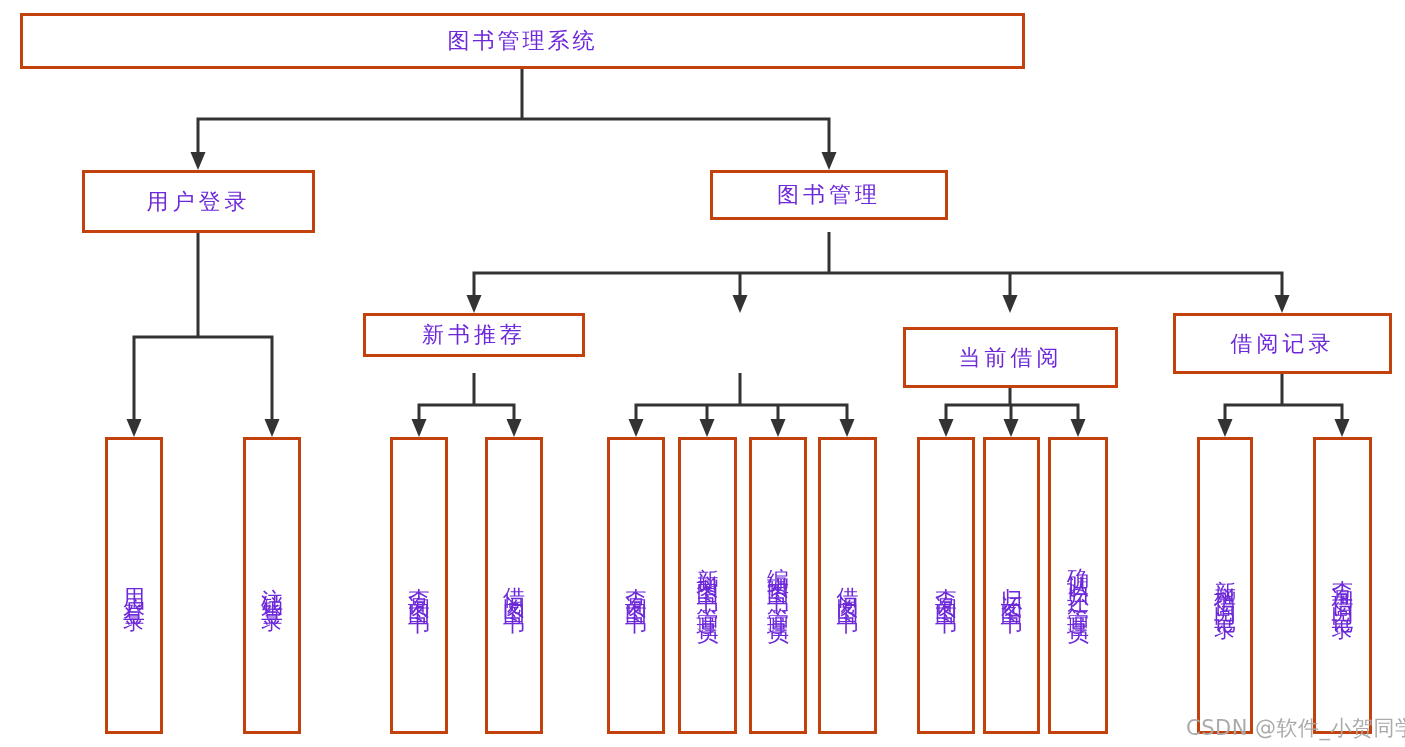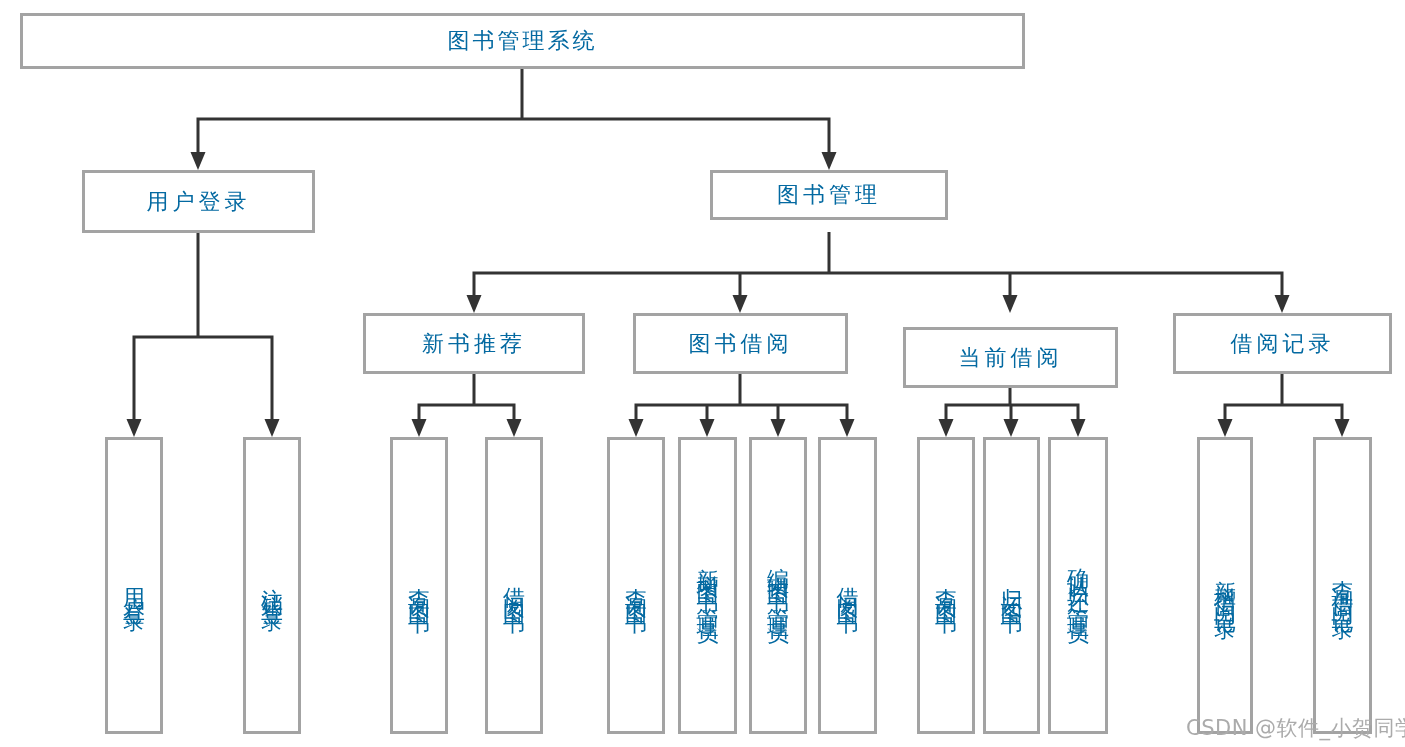--- a/index.html
+++ b/index.html
@@ -13,26 +13,26 @@
   }
   .connectors {
     position: absolute;
     left: 0; top: 0;
     width: 1405px; height: 747px;
     z-index: 0;
   }
   .node {
     position: absolute;
     box-sizing: border-box;
-    border: 3px solid #a3a3a3;
+    border: 3px solid #c2410c;
     background: #ffffff;
     display: flex;
     align-items: center;
     justify-content: center;
-    color: #0369a1;
+    color: #6d28d9;
     z-index: 1;
   }
   .node.h span {
     font-size: 22px;
     letter-spacing: 4px;
     white-space: nowrap;
   }
   .node.root span { letter-spacing: 3px; }
   .node.v span {
     writing-mode: vertical-rl;
@@ -120,25 +120,22 @@
     <span>图书管理系统</span>
   </div>
 
   <div class="node h" style="left:82px;top:170px;width:233px;height:63px">
     <span>用户登录</span>
   </div>
   <div class="node h" style="left:710px;top:170px;width:238px;height:50px">
     <span>图书管理</span>
   </div>
 
-  <div class="node h" style="left:363px;top:313px;width:222px;height:61px">
+  <div class="node h" style="left:363px;top:313px;width:222px;height:44px">
     <span>新书推荐</span>
-  </div>
-  <div class="node h" style="left:633px;top:313px;width:215px;height:61px">
-    <span>图书借阅</span>
   </div>
   <div class="node h" style="left:903px;top:327px;width:215px;height:61px">
     <span>当前借阅</span>
   </div>
   <div class="node h" style="left:1173px;top:313px;width:219px;height:61px">
     <span>借阅记录</span>
   </div>
 
   <div class="node v" style="left:105px;top:437px;width:58px;height:297px">
     <span>用户登录</span>

